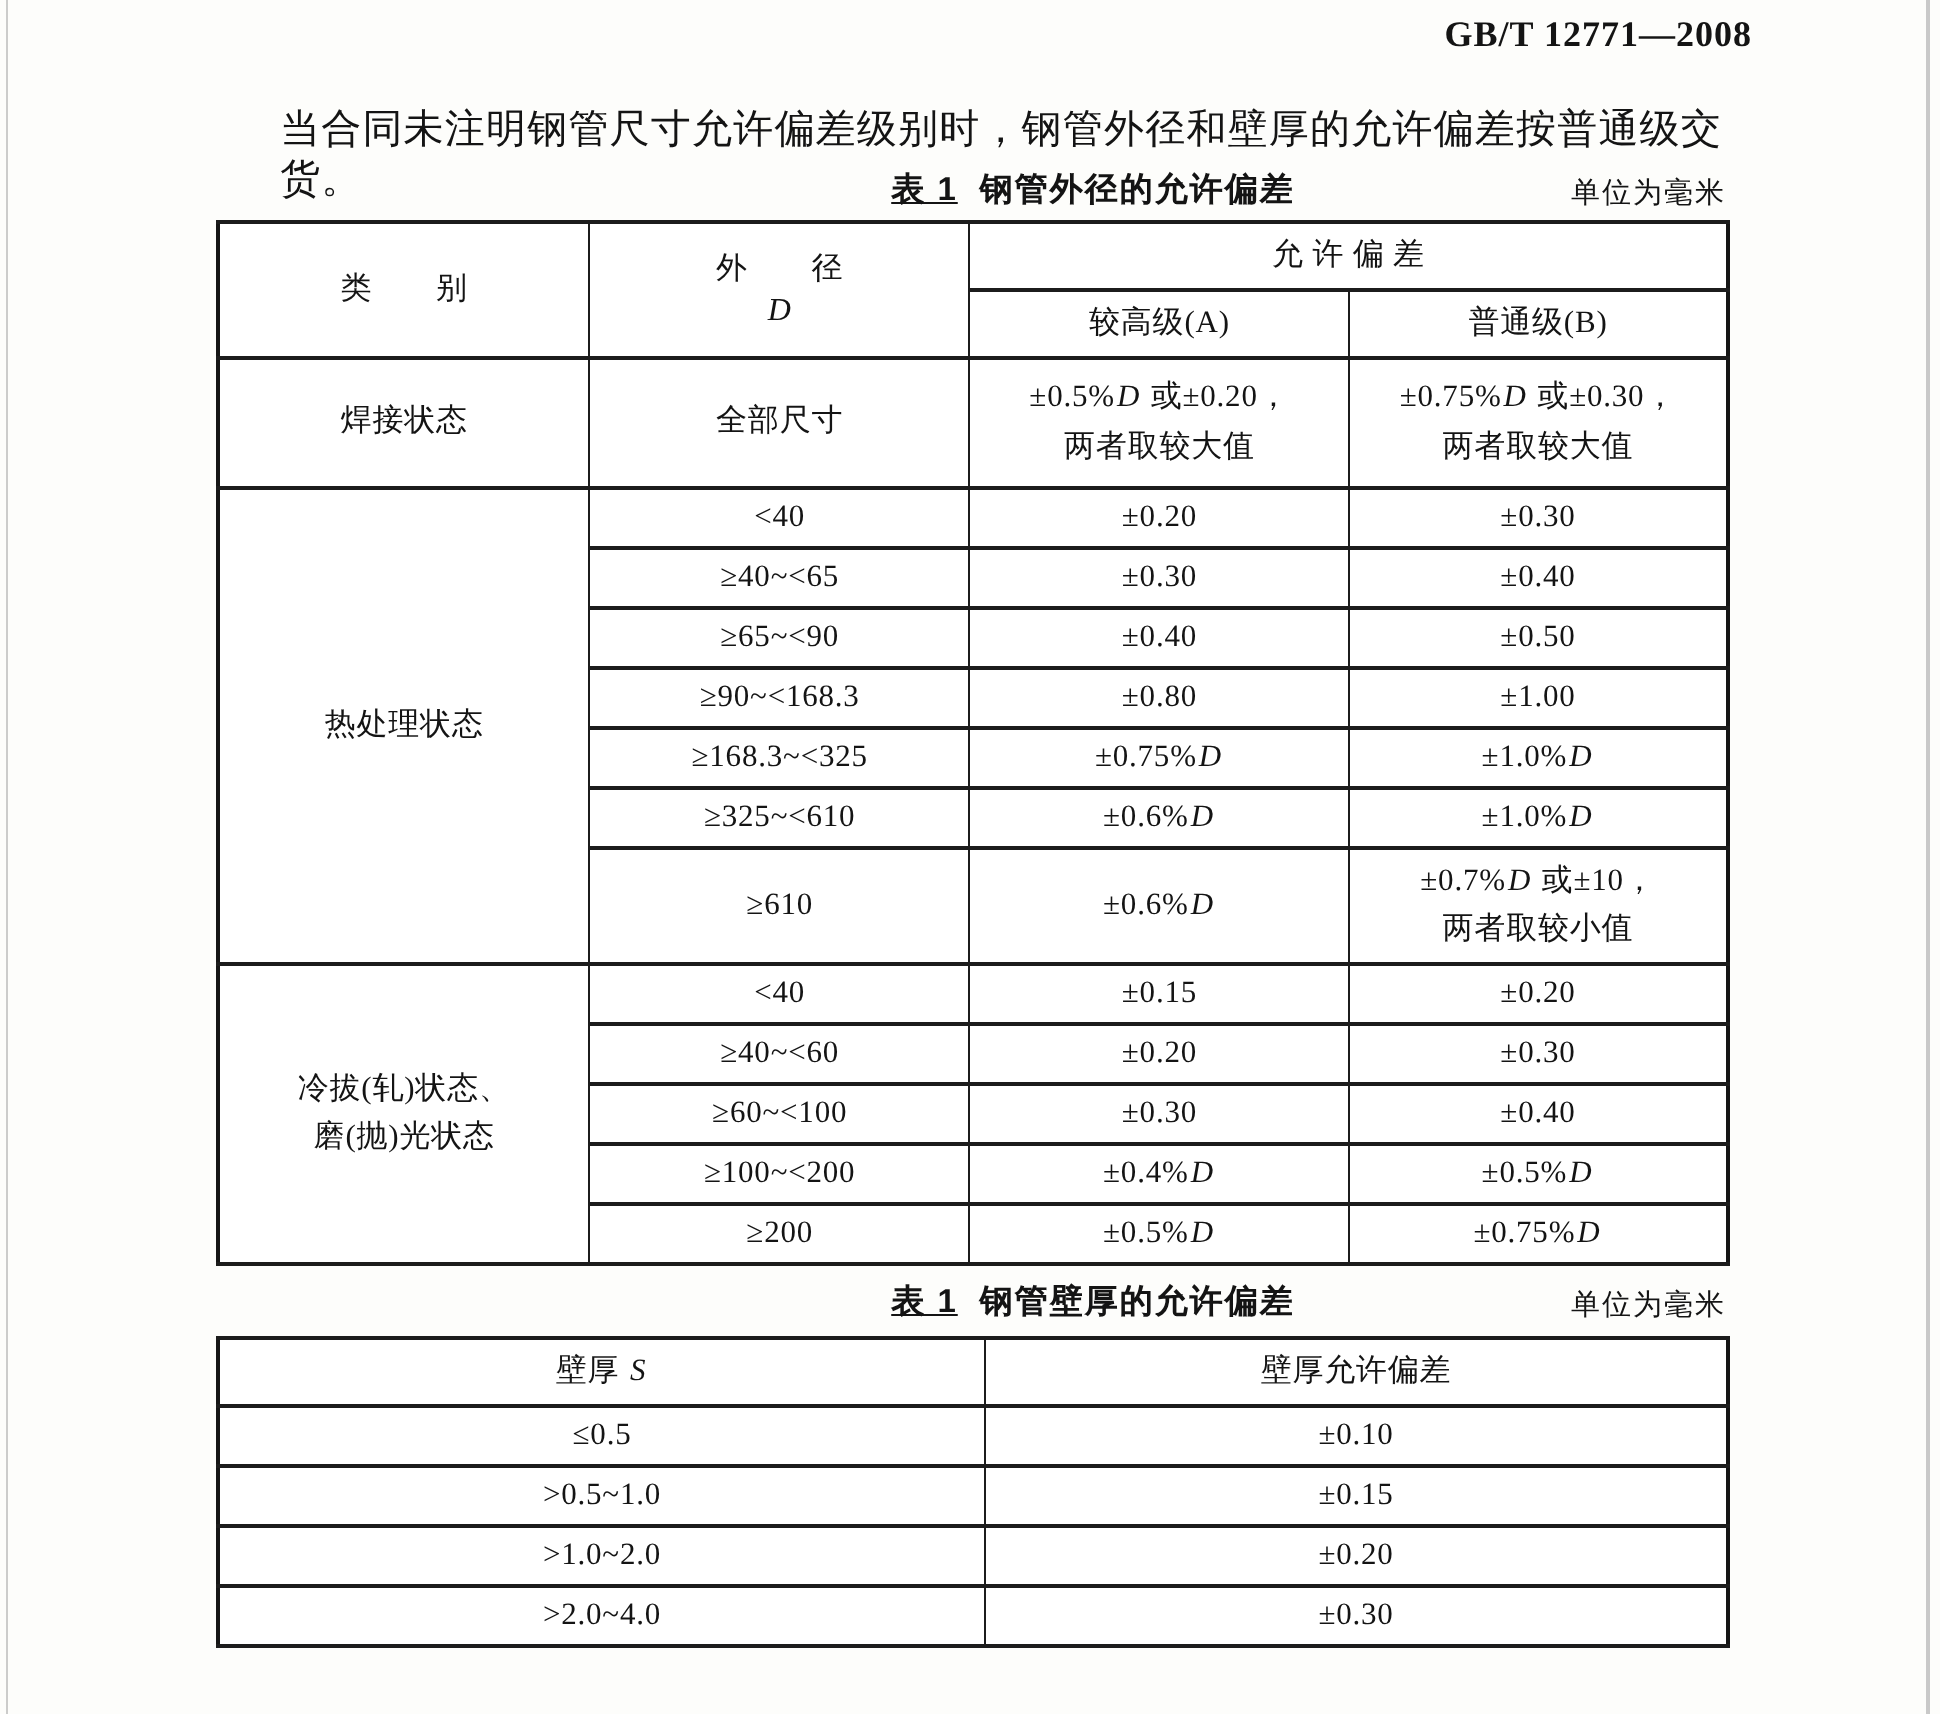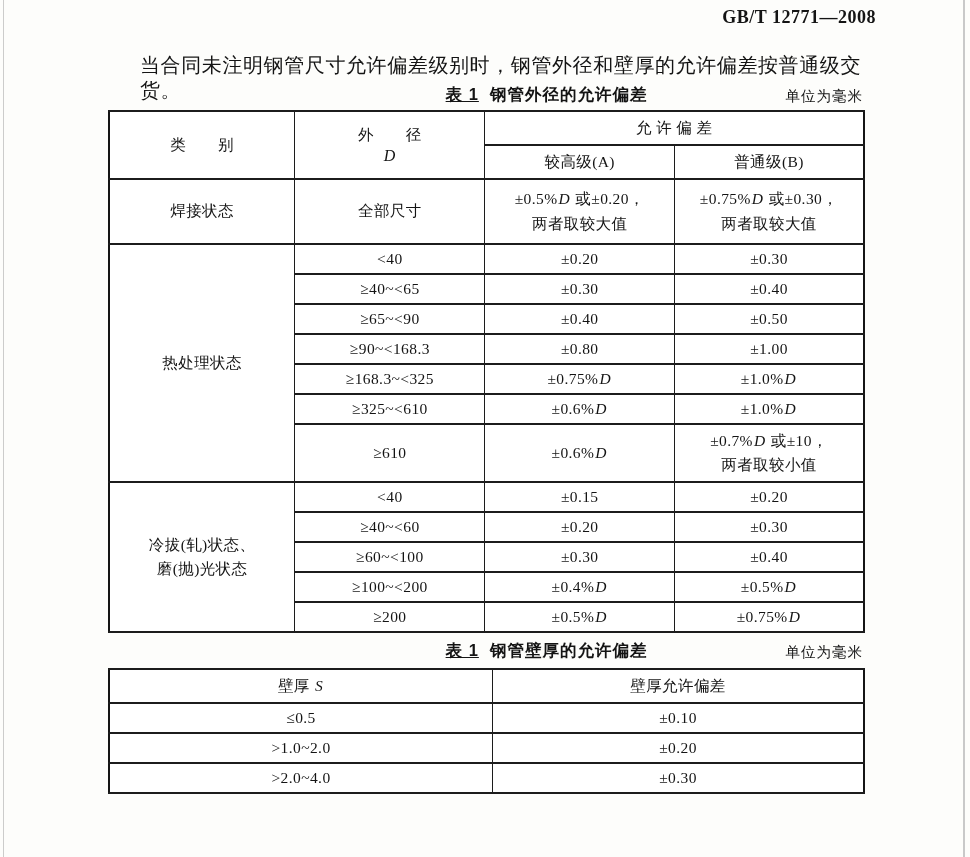--- a/index.html
+++ b/index.html
@@ -195,20 +195,24 @@
       <th>壁厚 <i class="sym">S</i></th>
       <th>壁厚允许偏差</th>
     </tr>
   </thead>
   <tbody>
     <tr class="h30">
       <td>≤0.5</td>
       <td>±0.10</td>
     </tr>
     <tr class="h30">
+      <td>&gt;0.5~1.0</td>
+      <td>±0.15</td>
+    </tr>
+    <tr class="h30">
       <td>&gt;1.0~2.0</td>
       <td>±0.20</td>
     </tr>
     <tr class="h30">
       <td>&gt;2.0~4.0</td>
       <td>±0.30</td>
     </tr>
   </tbody>
 </table>
 

